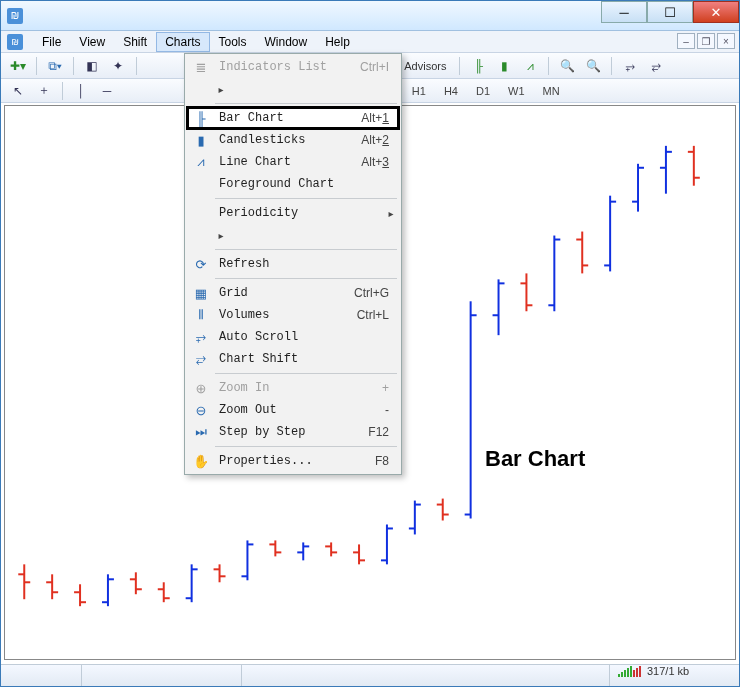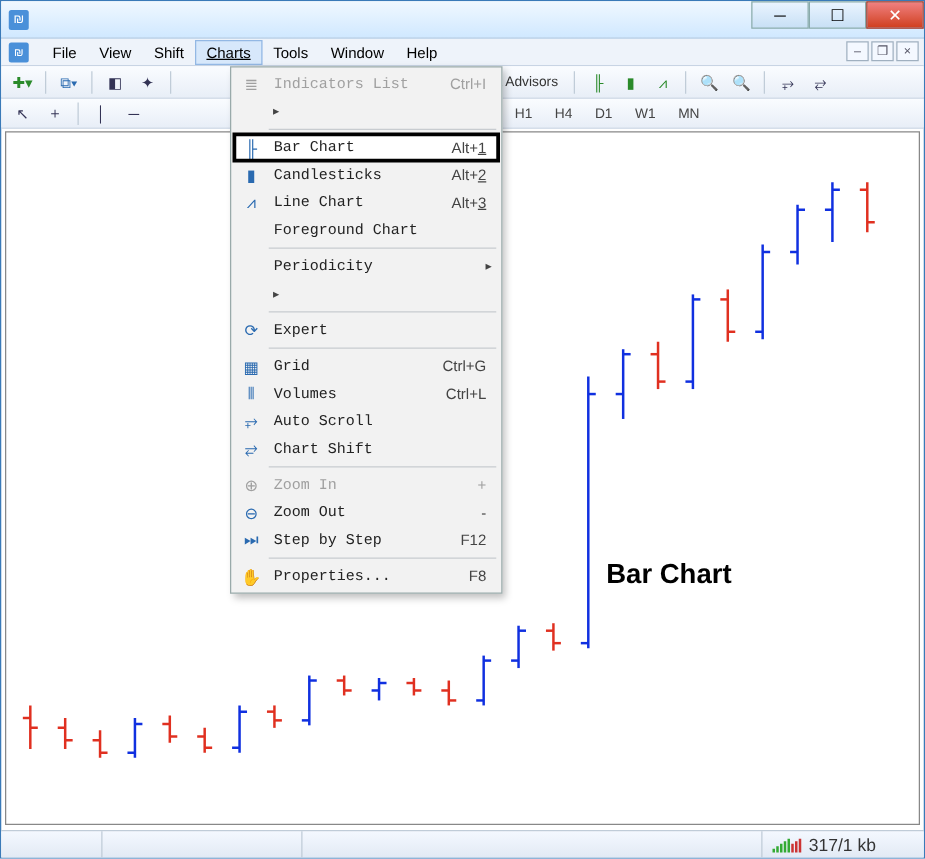--- a/index.html
+++ b/index.html
@@ -6,41 +6,41 @@
   body { font-family: "Segoe UI", Tahoma, sans-serif; font-size: 12px; background: #fff; }
   .window { width: 740px; height: 687px; border: 1px solid #3a7ab8; position: relative; background: #fff; }
   .titlebar { height: 30px; background: linear-gradient(to bottom, #f0f8ff, #d0e8ff); border-bottom: 1px solid #a0c0e0; display: flex; align-items: center; padding-left: 6px; position: relative; }
   .titlebar .icon { width: 16px; height: 16px; background: #4a90d9; border-radius: 2px; margin-right: 8px; display:flex; align-items:center; justify-content:center; color:#fff; font-size:10px;}
   .win-controls { position: absolute; right: 0; top: 0; display: flex; }
   .win-btn { width: 46px; height: 22px; border: 1px solid #8aa; background: linear-gradient(#eaf4ff,#c8e0f5); display:flex; align-items:center; justify-content:center; font-family: Arial; font-size: 13px; }
   .win-btn.close { background: linear-gradient(#f08080,#d04020); color:#fff; border-color:#a03020;}
   .menubar { height: 22px; background: #eef3fa; border-bottom: 1px solid #c8d4e4; display:flex; align-items:center; padding-left:6px; position:relative;}
   .menubar .app-icon { width:16px; height:16px; background:#4a90d9; margin-right:10px; border-radius:2px; display:flex; align-items:center; justify-content:center; color:#fff; font-size:9px;}
   .menu-item { padding: 20px 9px; cursor: default; }
-  .menu-item.active { background: #d7e8fb; border:1px solid #93b8e4; padding:2px 8px;text-decoration:underline;}
+  .menu-item.active { background: #d7e8fb; border:1px solid #93b8e4; padding:2px 8px;}
   .sub-win-controls { position:absolute; right:4px; top:2px; display:flex; gap:2px;}
   .sub-btn { width:18px; height:16px; border:1px solid #a0b0c0; background:#f4f8ff; display:flex; align-items:center; justify-content:center; font-size:10px; color:#556;}
   .toolbar { height: 26px; background: linear-gradient(#fafcff,#e8eef7); border-bottom:1px solid #c8d4e4; display:flex; align-items:center; padding-left:6px; gap:4px; position:relative;}
   .tbtn { width:22px; height:20px; border:1px solid transparent; display:flex; align-items:center; justify-content:center; font-size:12px; color:#335; }
   .tsep { width:1px; height:18px; background:#c0ccd8; margin:0 3px;}
   .toolbar2 { height: 24px; background: linear-gradient(#fafcff,#e8eef7); border-bottom:1px solid #c8d4e4; display:flex; align-items:center; padding-left:6px; gap:4px;}
   .tf-btn { padding:2px 6px; font-size:11px; color:#444; border:1px solid transparent;}
   .chart-area { position:absolute; left:3px; right:3px; top:104px; bottom:26px; background:#fff; border:1px solid #888; overflow:hidden;}
   .annotation { position:absolute; left:480px; top:340px; font-size:22px; font-weight:700; color:#000; font-family: Arial, sans-serif;}
   .dropdown { position:absolute; left:183px; top:52px; width:218px; background:#f2f2f2; border:1px solid #9aa; box-shadow: 3px 3px 6px rgba(0,0,0,0.25); z-index:50; padding:2px;}
   .dd-row { display:flex; align-items:center; height:22px; padding-left:2px;}
   .dd-icon { width:24px; display:flex; justify-content:center; align-items:center; font-size:13px; color:#2a6ab0;}
   .dd-label { flex:1; padding-left:6px; font-size:12px; color:#222;font-family:Liberation Mono, monospace;}
   .dd-short { width:50px; text-align:right; padding-right:10px; font-size:12px; color:#444;}
   .dd-row.disabled .dd-label, .dd-row.disabled .dd-short, .dd-row.disabled .dd-icon { color:#a0a0a0;}
   .dd-row.highlight { outline:3px solid #000; outline-offset:-2px; background:#fff;}
   .dd-sep { height:1px; background:#c8ccd0; margin:3px 2px 3px 28px;}
   .dd-arrow { width:16px; text-align:center; font-size:10px; color:#444;}
   .statusbar { position:absolute; left:0; right:0; bottom:0; height:22px; background:linear-gradient(#f4f8ff,#e2eaf4); border-top:1px solid #c0ccd8; display:flex; align-items:center;}
-  .status-seg { border-left:1px solid #c0ccd8; height:100%; display:flex; align-items:center; padding:0 8px; font-size:14px; color:#333;}
+  .status-seg { border-left:1px solid #c0ccd8; height:100%; display:flex; padding:0 8px; font-size:11px; color:#333;}
   .status-seg.first { border-left:none; flex:0 0 80px;}
   .status-seg.wide { flex:1;}
   .conn-bars { display:flex; gap:1px; align-items:flex-end; height:12px; margin-right:6px;}
   .conn-bars span { width:2px; background:#3a3; display:block;}
   .conn-bars span.r { background:#c33;}
   svg.chart-svg { width:100%; height:100%; display:block;}
   .ea-label { font-size:11px; color:#333; display:flex; align-items:center; gap:4px; padding:0 6px;}
   .ea-label .dot { width:12px; height:12px; border-radius:50%; background:radial-gradient(circle at 35% 35%, #8f8, #2a2);}
 </style>
 </head>
@@ -151,21 +151,21 @@
         <div class="dd-label">Periodicity</div>
         <div class="dd-arrow">▸</div>
       </div>
       <div class="dd-row">
         <div class="dd-icon"></div>
         <div class="dd-arrow">▸</div>
       </div>
       <div class="dd-sep"></div>
       <div class="dd-row">
         <div class="dd-icon">⟳</div>
-        <div class="dd-label">Expert</div>
+        <div class="dd-label">Refresh</div>
         <div class="dd-short"></div>
       </div>
       <div class="dd-sep"></div>
       <div class="dd-row">
         <div class="dd-icon">▦</div>
         <div class="dd-label">Grid</div>
         <div class="dd-short">Ctrl+G</div>
       </div>
       <div class="dd-row">
         <div class="dd-icon">⫴</div>

